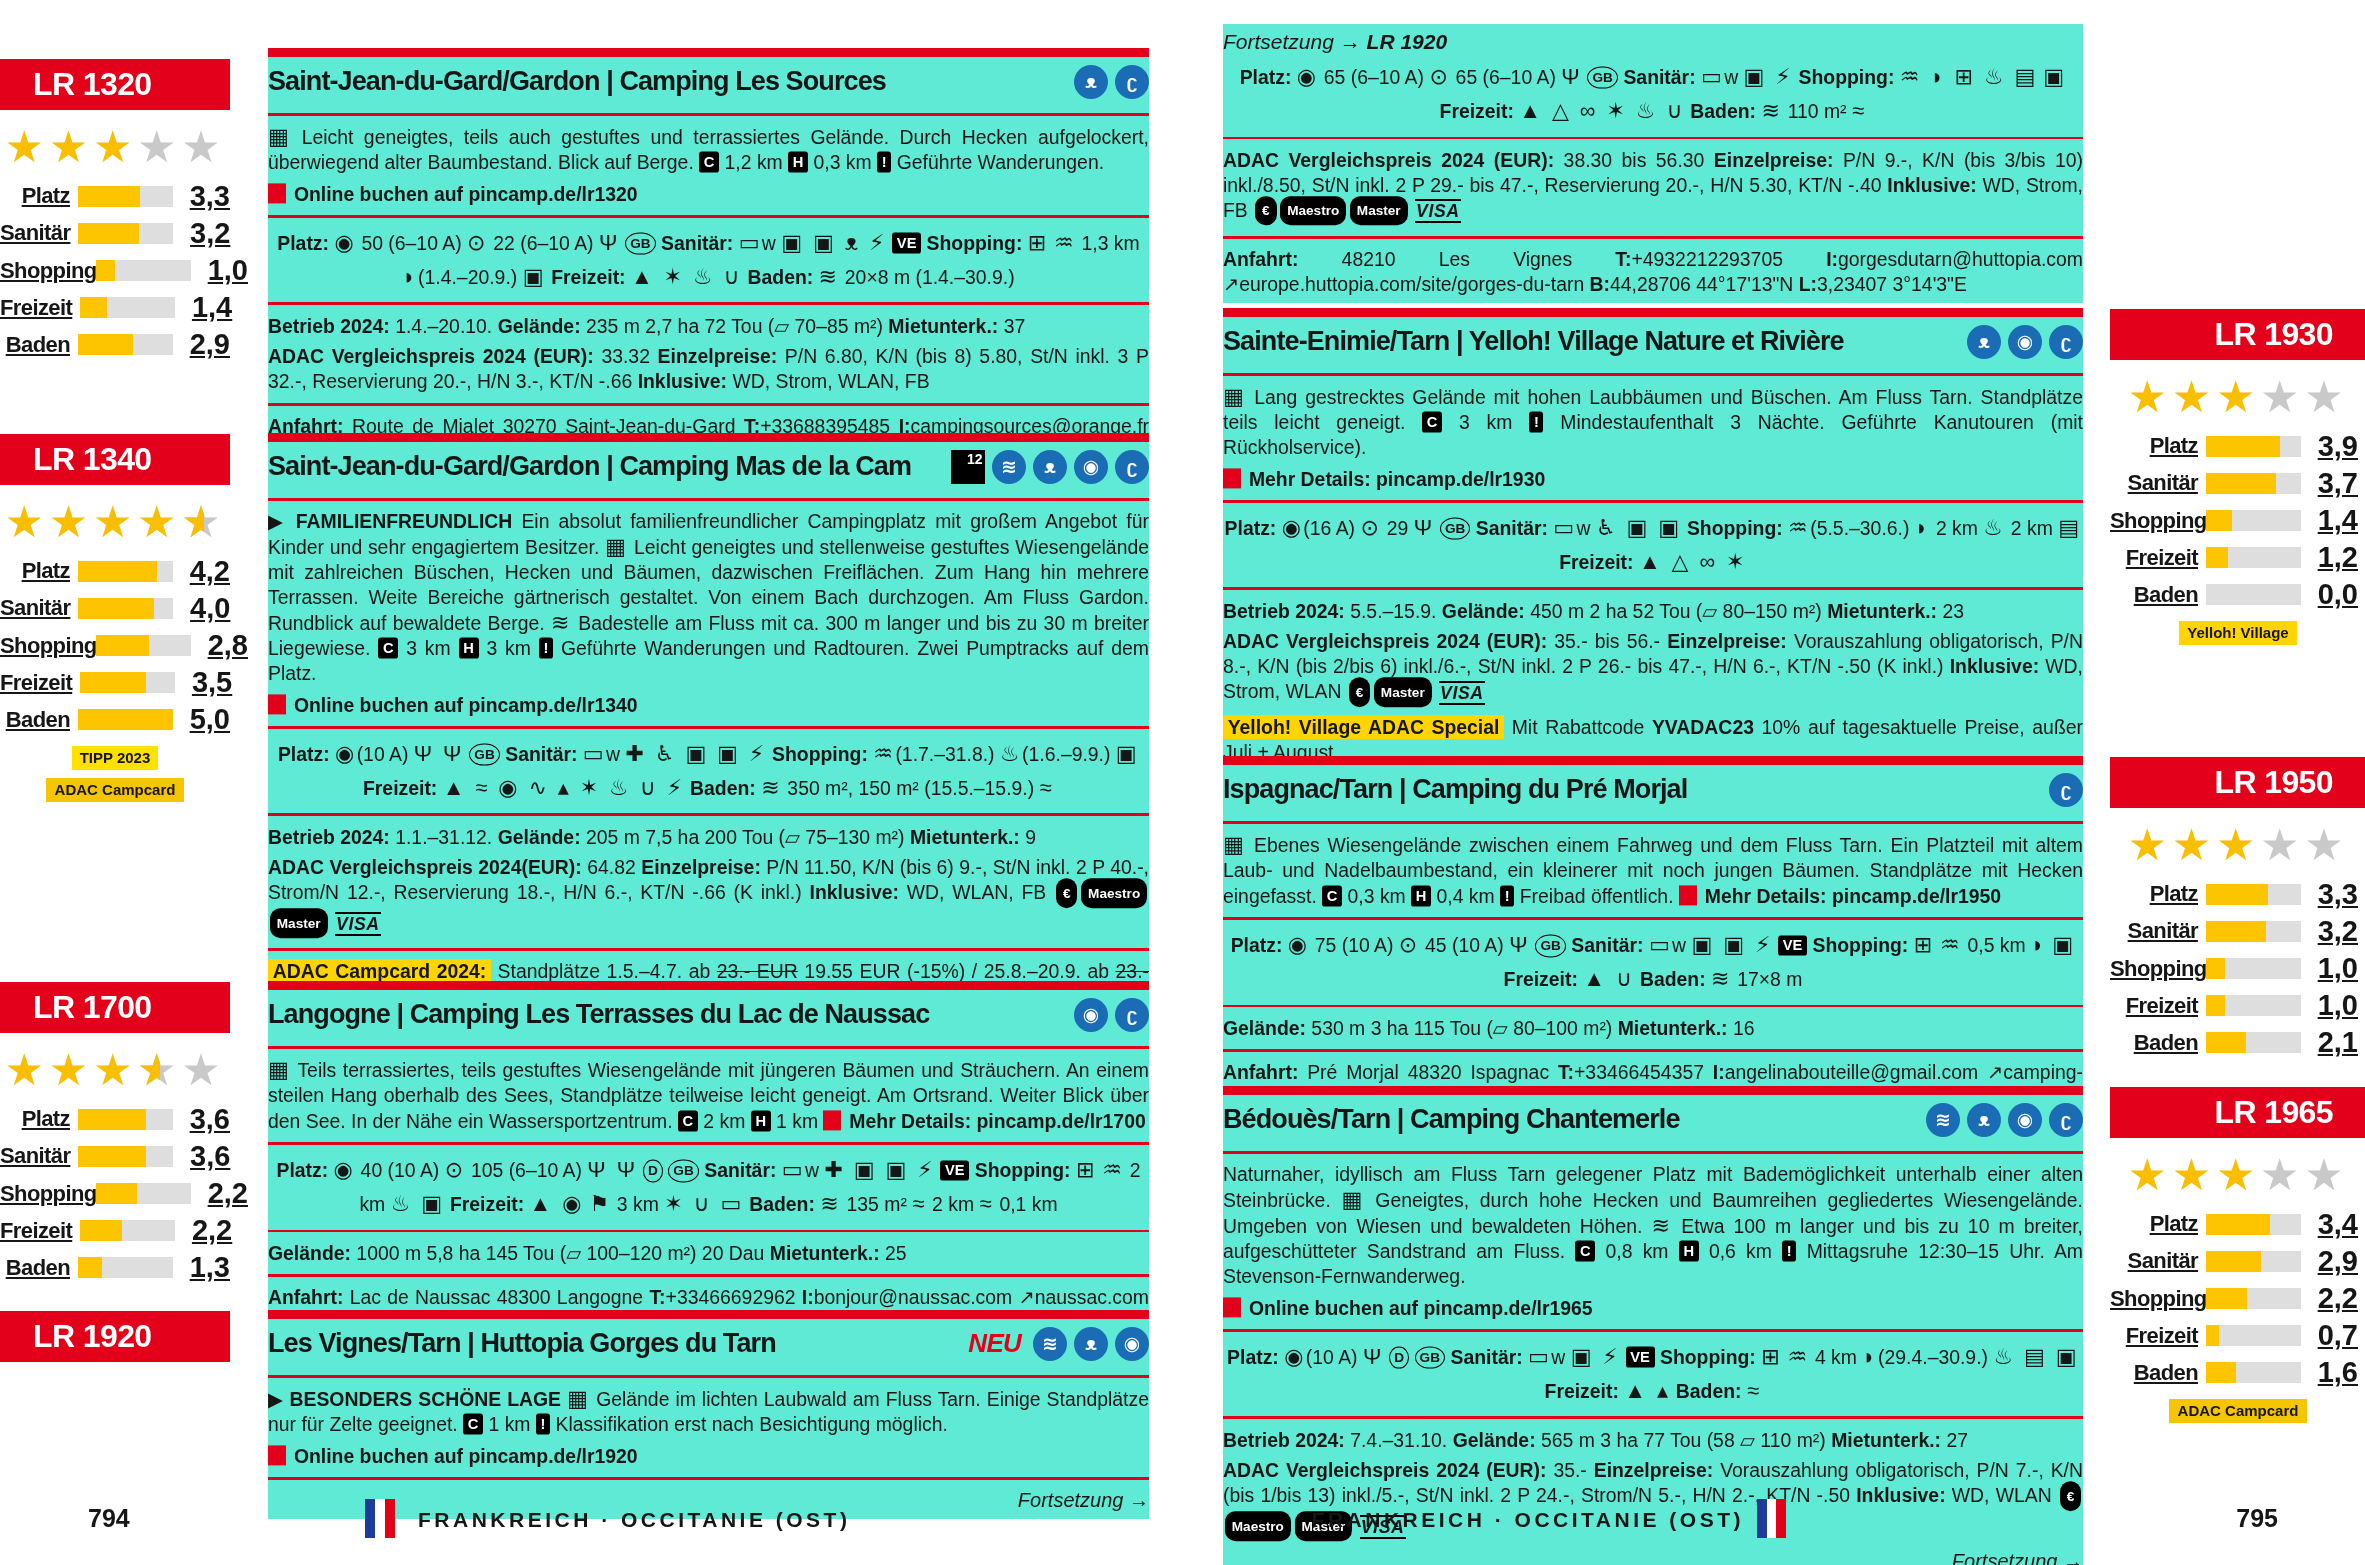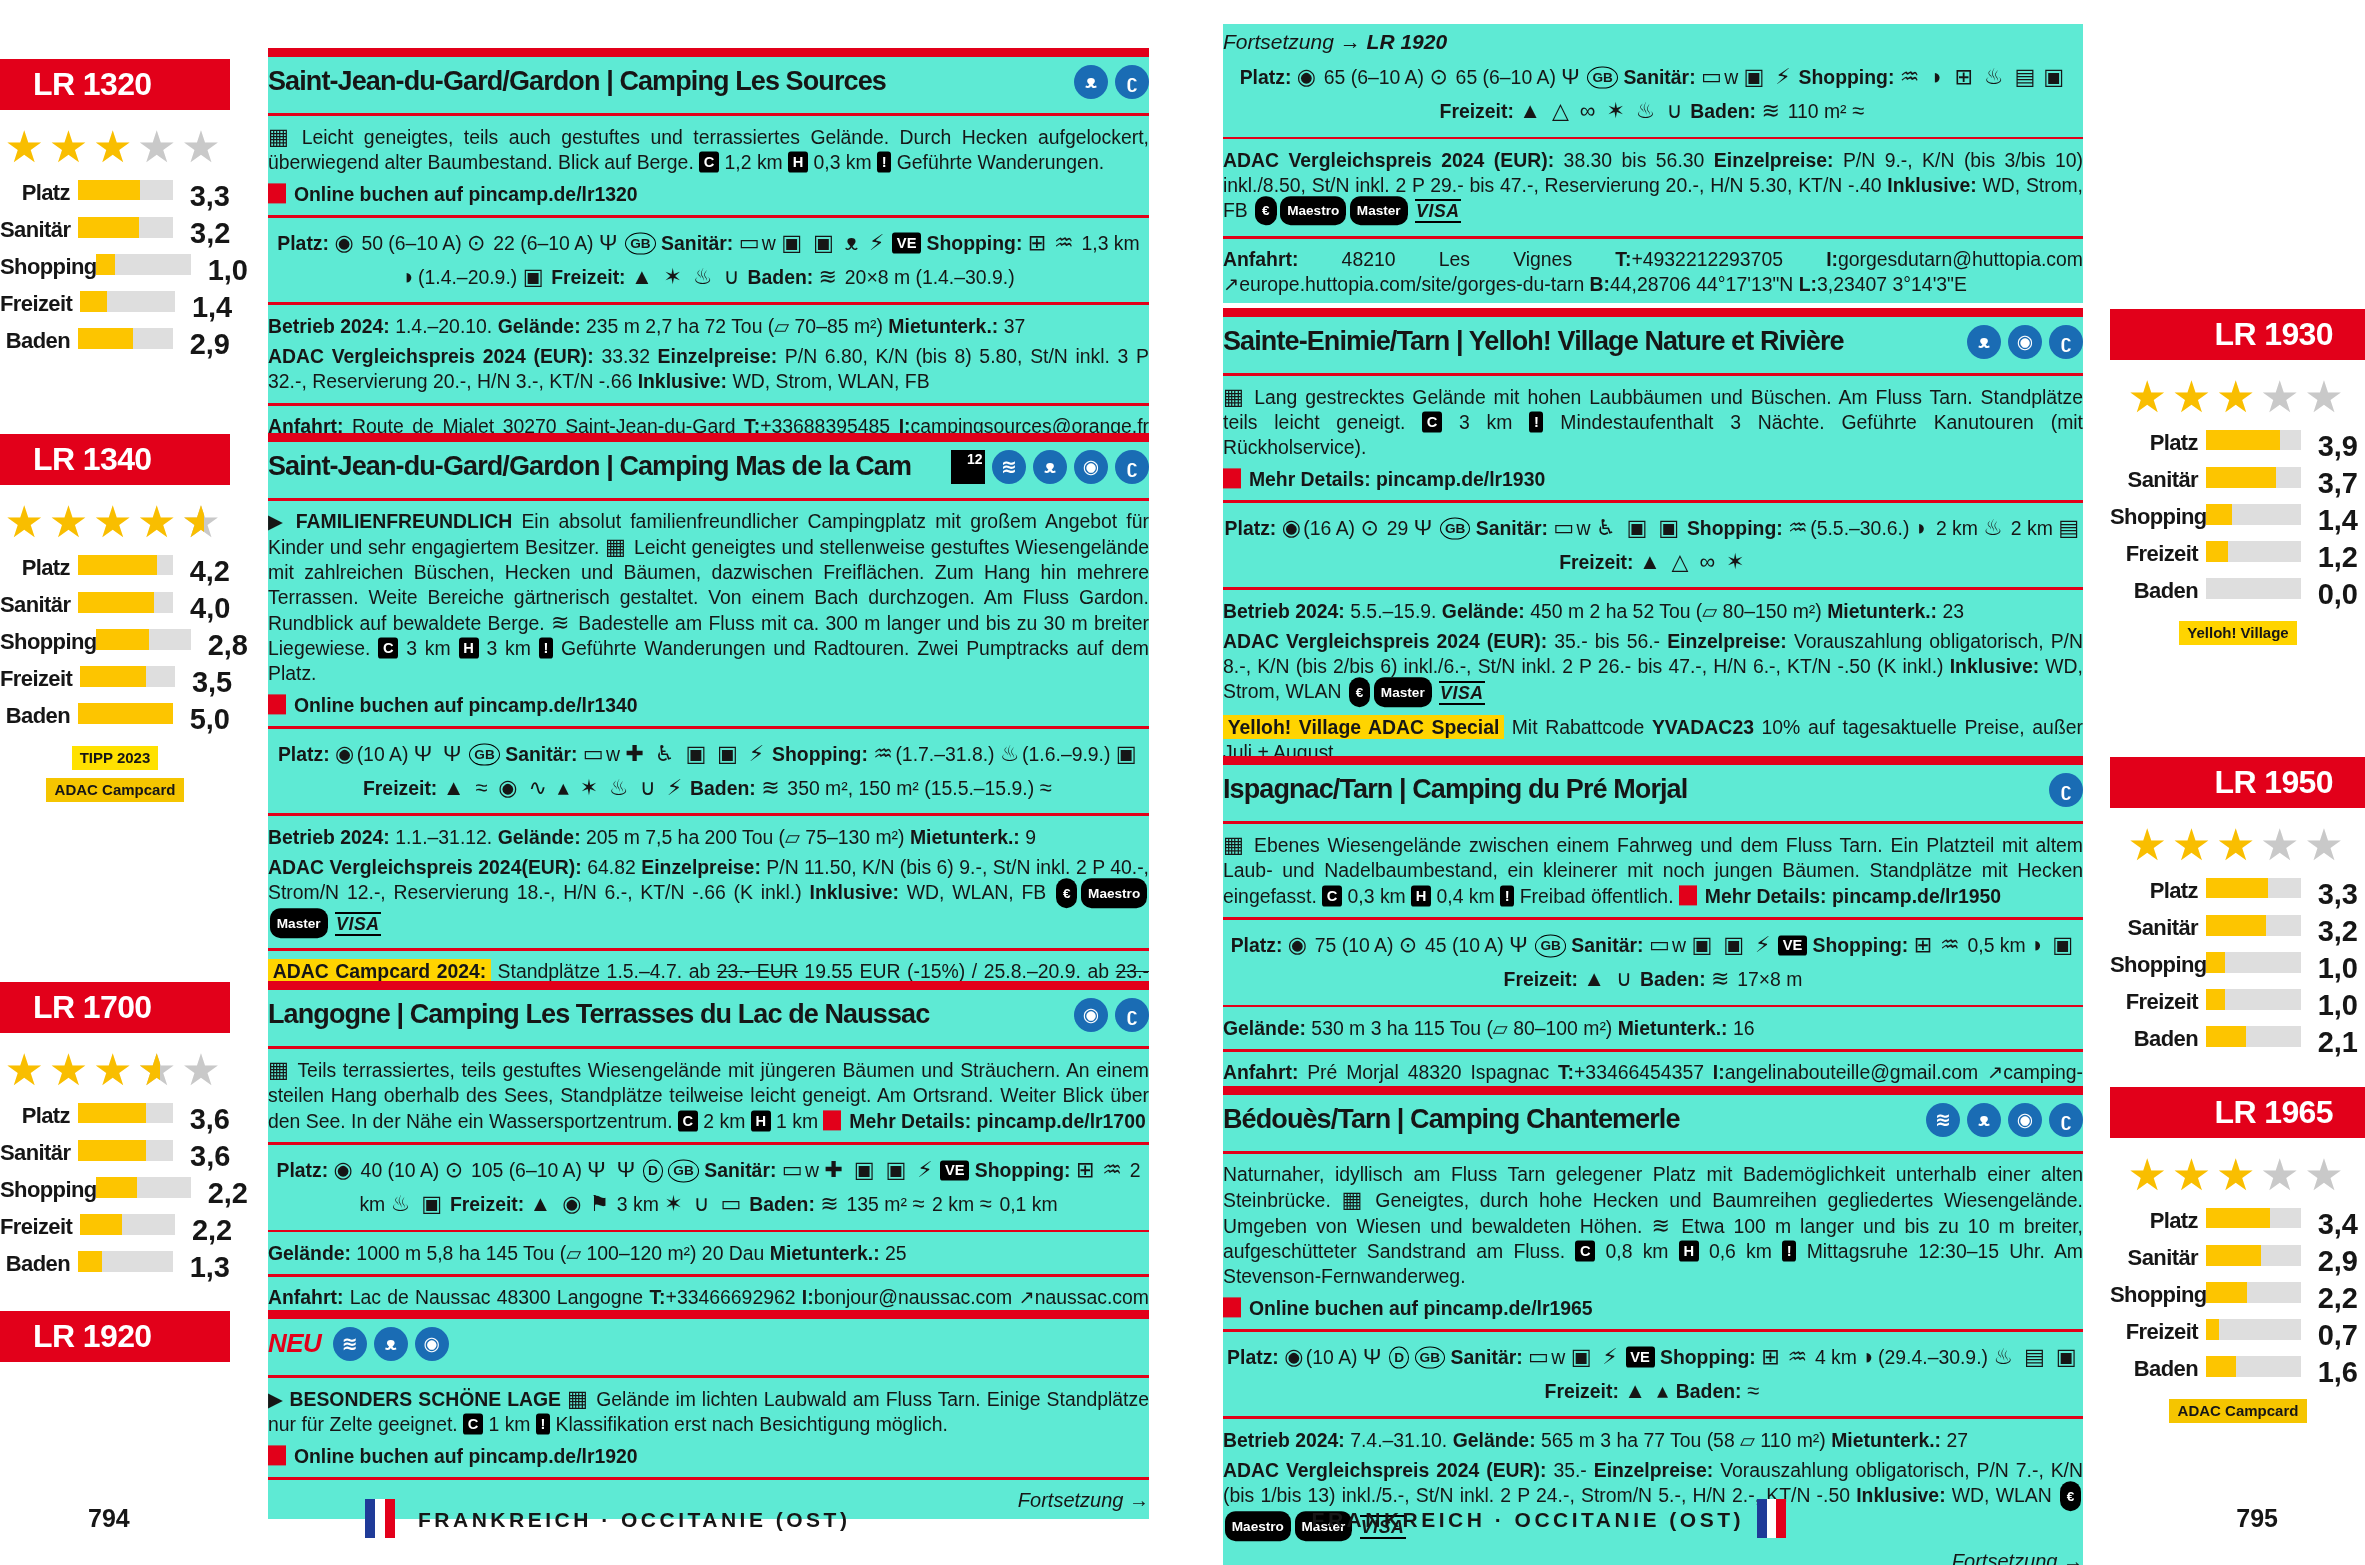--- a/index.html
+++ b/index.html
@@ -11,21 +11,21 @@
   .side.right{width:256px;}
   .side-box{height:51px;background:var(--red);color:#fff;display:flex;align-items:center;
             font-size:32px;font-weight:bold;letter-spacing:-0.6px;}
   .side.left .side-box{padding-left:33px;}
   .side.right .side-box{justify-content:flex-end;padding-right:33px;}
   .stars{margin-top:15.3px;text-align:center;letter-spacing:4.7px;white-space:nowrap;}
   .st{position:relative;display:inline-block;font-size:44px;line-height:1;color:#c9c9c9;}
   .st.full{color:var(--gold);}
   .st.half::before{content:"★";position:absolute;left:0;top:0;width:52%;overflow:hidden;color:var(--gold);}
   .scores{margin-top:10.6px;}
-  .score-row{display:flex;align-items:flex-start;margin:4.1px 0;}
+  .score-row{display:flex;align-items:center;margin:4.1px 0;text-decoration:underline;}
   .score-label{width:88px;text-align:right;font-weight:bold;font-size:22px;letter-spacing:-0.6px;}
   .score-track{width:95px;height:20.6px;background:#dedede;margin-left:7.7px;position:relative;flex:0 0 auto;}
   .score-fill{position:absolute;left:0;top:0;bottom:0;background:var(--baryellow);}
   .score-val{margin-left:17px;font-weight:bold;font-size:29px;}
   .badges{margin-top:9.4px;display:flex;gap:8.2px;justify-content:center;flex-wrap:wrap;}
   .badge{font-weight:bold;font-size:15px;padding:3.5px 8.2px;color:#161616;white-space:nowrap;}
 
   
   .entry{position:absolute;background:#5eead4;}
   .bar{height:8.8px;background:var(--red);}
@@ -401,20 +401,21 @@
         <div class="rule"></div>
         <p class="ln spec"><span class="b">Platz: </span><span class="pic">◉</span><span> 40 (10 A)  </span><span class="pic">⊙</span><span> 105 (6–10 A)  </span><span class="pic">Ψ Ψ</span><span>  </span><span class="circ">D</span><span> </span><span class="circ">GB</span><span>  </span><span class="b">Sanitär: </span><span class="pic">▭</span><span>w  </span><span class="pic">✚ ▣ ▣ ⚡</span><span>  </span><span class="sq">VE</span><span>  </span><span class="b">Shopping: </span><span class="pic">⊞</span><span>  </span><span class="pic">♒</span><span> 2 km  </span><span class="pic">♨ ▣</span><span>  </span><span class="b">Freizeit: </span><span class="pic">▲ ◉</span><span>  </span><span class="pic">⚑</span><span> 3 km  </span><span class="pic">✶ ∪ ▭</span><span>  </span><span class="b">Baden: </span><span class="pic">≋</span><span> 135 m²  </span><span class="pic">≈</span><span> 2 km  </span><span class="pic">≈</span><span> 0,1 km</span></p>
         <div class="rule"></div>
         <p class="ln"><span class="b">Gelände:</span><span> 1000 m  5,8 ha  145 Tou  (▱ 100–120 m²)  20 Dau  </span><span class="b">Mietunterk.:</span><span> 25</span></p>
         <div class="rule"></div>
         <p class="ln"><span class="b">Anfahrt:</span><span> Lac de Naussac  48300 Langogne  </span><span class="b">T:</span><span>+33466692962  </span><span class="b">I:</span><span>bonjour@naussac.com  ↗naussac.com  </span><span class="b">B:</span><span>44,73457  44°44'4"N  </span><span class="b">L:</span><span>3,83522  3°50'7"E</span></p>
       </div>
       <div class="entry" style="left: 268px; top: 1310px; width: 881px;">
         <div class="bar"></div>
         <div class="title-row">
+          <span class="title">Les Vignes/Tarn | Huttopia Gorges du Tarn</span>
           <span class="ticons">
             <span class="neu">NEU</span>
             <span class="bic">≋</span>
             <span class="bic">ᴥ</span>
             <span class="bic">◉</span>
           </span>
         </div>
         <div class="rule"></div>
         <p class="ln"><span class="b">▶ BESONDERS SCHÖNE LAGE </span><span class="pic">▦</span><span> Gelände im lichten Laubwald am Fluss Tarn. Einige Standplätze nur für Zelte geeignet. </span><span class="sq">C</span><span> 1 km </span><span class="sq">!</span><span> Klassifikation erst nach Besichtigung möglich.</span></p>
         <p class="ln"><span class="redsq"></span><span class="b">Online buchen auf pincamp.de/lr1920</span></p>

